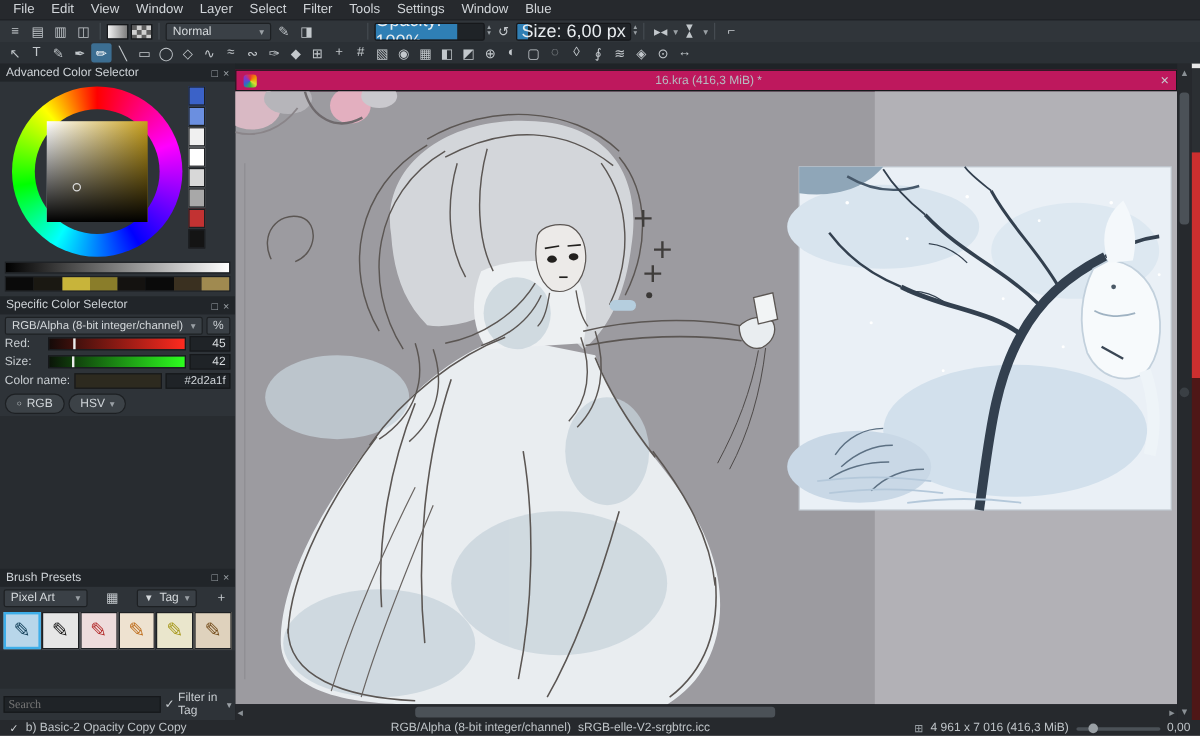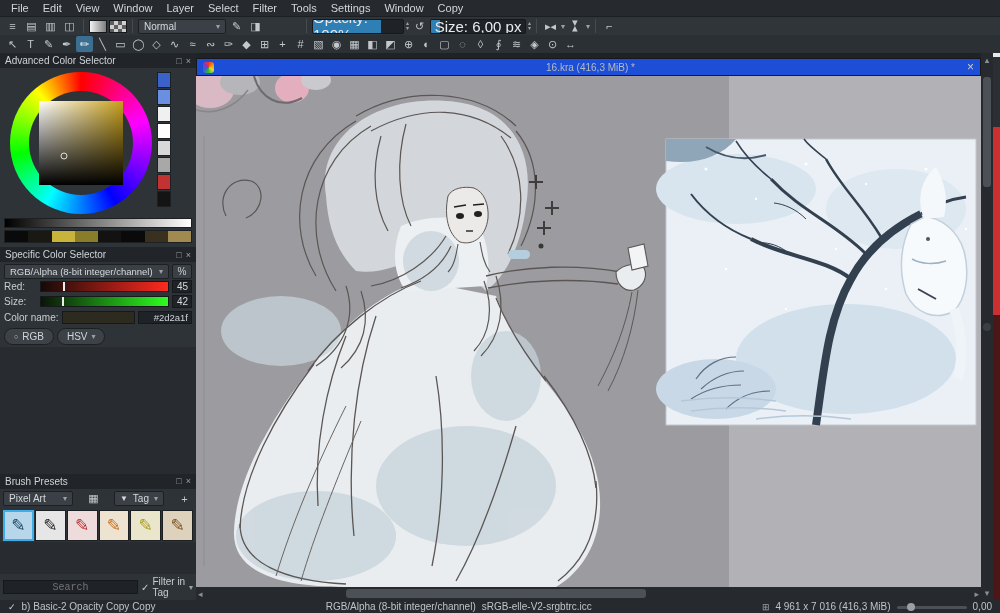--- a/index.html
+++ b/index.html
@@ -52,44 +52,44 @@
   .sw { height:16px; border:1px solid #1d2023; }
   .grad-bar { height:10px; margin-top:4px; border:1px solid #1d2023; background:linear-gradient(to right,#000,#fff); }
   .hist-bar { height:13px; margin-top:2px; border:1px solid #1d2023; display:flex; }
   .hist-bar div { flex:1; }
 
   .sc-row { display:flex; align-items:center; padding:0 4px; gap:3px; height:15px; }
   .sc-row.first { margin-top:2px; }
   .ch-label { width:33px; color:#c8cdd1; }
   .ch-slider { position:relative; flex:1; height:11px; border:1px solid #16181b; }
   .ch-marker { position:absolute; top:0; bottom:0; width:2px; background:#ececec; }
-  .ch-value { width:20px; height:13px; background:#1f2327; border:1px solid #16181b; text-align:right; padding-right:3px; line-height:12px; color:#d5d9dc; }
+  .ch-value { width:34px; height:13px; background:#1f2327; border:1px solid #16181b; text-align:right; padding-right:3px; line-height:12px; color:#d5d9dc; }
   .model-combo { flex:1; overflow:hidden; }
   .model-combo span:first-child { overflow:hidden; text-overflow:ellipsis; white-space:nowrap; font-size:9.5px; flex:1; }
   .pct { width:20px; height:15px; background:#3a4046; border:1px solid #1d2023; border-radius:2px; text-align:center; line-height:14px; }
   .cname-field { flex:1; height:13px; border:1px solid #16181b; }
   .cname-hex { width:54px; height:13px; background:#1f2327; border:1px solid #16181b; text-align:right; padding-right:3px; font-size:9.5px; line-height:12px; color:#cfd4d8; }
   .pill-row { height:22px; align-items:center; }
   .pill { background:#3c4247; border:1px solid #1d2023; border-radius:9px; padding:2px 9px; display:flex; align-items:center; gap:4px; color:#d0d5d9; }
 
   .panel-gap { flex:1; background:#282c30; }
 
   .bp { display:flex; flex-direction:column; flex-shrink:0; }
   .bp-combo-row { display:flex; align-items:center; gap:12px; padding:2px 3px; }
   .bp-grid { display:flex; gap:1px; padding:1px 3px; }
   .brush { width:31px; height:31px; border:1px solid #1d2023; display:flex; align-items:center; justify-content:center; font-size:17px; }
   .brush.sel { border:2px solid #3daee9; }
   .search-row { display:flex; align-items:center; gap:3px; padding:2px 3px; background:#2e3338; }
-  .search-row input { flex:1; height:14px; background:#1f2327; border:1px solid #16181b; color:#c8cdd1; font-family:Liberation Mono, monospace; font-size:10px; padding:0 3px;text-align:center; }
+  .search-row input { flex:1; height:14px; background:#1f2327; border:1px solid #16181b; color:#c8cdd1; font-family:Liberation Serif, serif; font-size:10px; padding:0 3px; }
   .filter { display:flex; align-items:center; gap:3px; color:#c8cdd1; }
 
   
   .canvas-col { width:785px; display:flex; flex-direction:column; background:#1f2327; }
   .mdi-gap { height:5px; }
-  .doc-titlebar { height:18px; background:#1d4ed8; border:1px solid #16181b; display:flex; align-items:center; padding:0 6px; font-size:10px; color:#b6bbc0; gap:6px; }
+  .doc-titlebar { height:18px; background:#be185d; border:1px solid #16181b; display:flex; align-items:center; padding:0 6px; font-size:10px; color:#b6bbc0; gap:6px; }
   .doc-title { flex:1; text-align:center; }
   .krita-icon { width:11px; height:11px; border-radius:3px; background:conic-gradient(#e33,#e90,#dd3,#3b3,#36c,#83c,#e33); }
   .doc-close { color:#c8cdd1; font-size:12px; }
   .canvas { position:relative; height:511px; overflow:hidden; }
   .canvas svg { position:absolute; inset:0; }
   .hscroll { height:13px; background:#26292d; position:relative; display:flex; align-items:center; justify-content:space-between; padding:0 2px; color:#8a9095; font-size:9px; }
   .hthumb { position:absolute; left:150px; width:300px; top:2px; bottom:2px; background:#4b5157; border-radius:3px; }
 
   
   .vscroll { width:12px; background:#26292d; position:relative; color:#8a9095; font-size:9px; }
@@ -118,21 +118,21 @@
   <span class="menu-item">File</span>
   <span class="menu-item">Edit</span>
   <span class="menu-item">View</span>
   <span class="menu-item">Window</span>
   <span class="menu-item">Layer</span>
   <span class="menu-item">Select</span>
   <span class="menu-item">Filter</span>
   <span class="menu-item">Tools</span>
   <span class="menu-item">Settings</span>
   <span class="menu-item">Window</span>
-  <span class="menu-item">Copy</span>
+  <span class="menu-item">Blue</span>
 </div>
 
 <div class="toolbar1">
   <span class="tbtn">≡</span>
   <span class="tbtn">▤</span>
   <span class="tbtn">▥</span>
   <span class="tbtn">◫</span>
   <div class="sep"></div>
   <div class="thumb grad"></div>
   <div class="thumb pat"></div>

